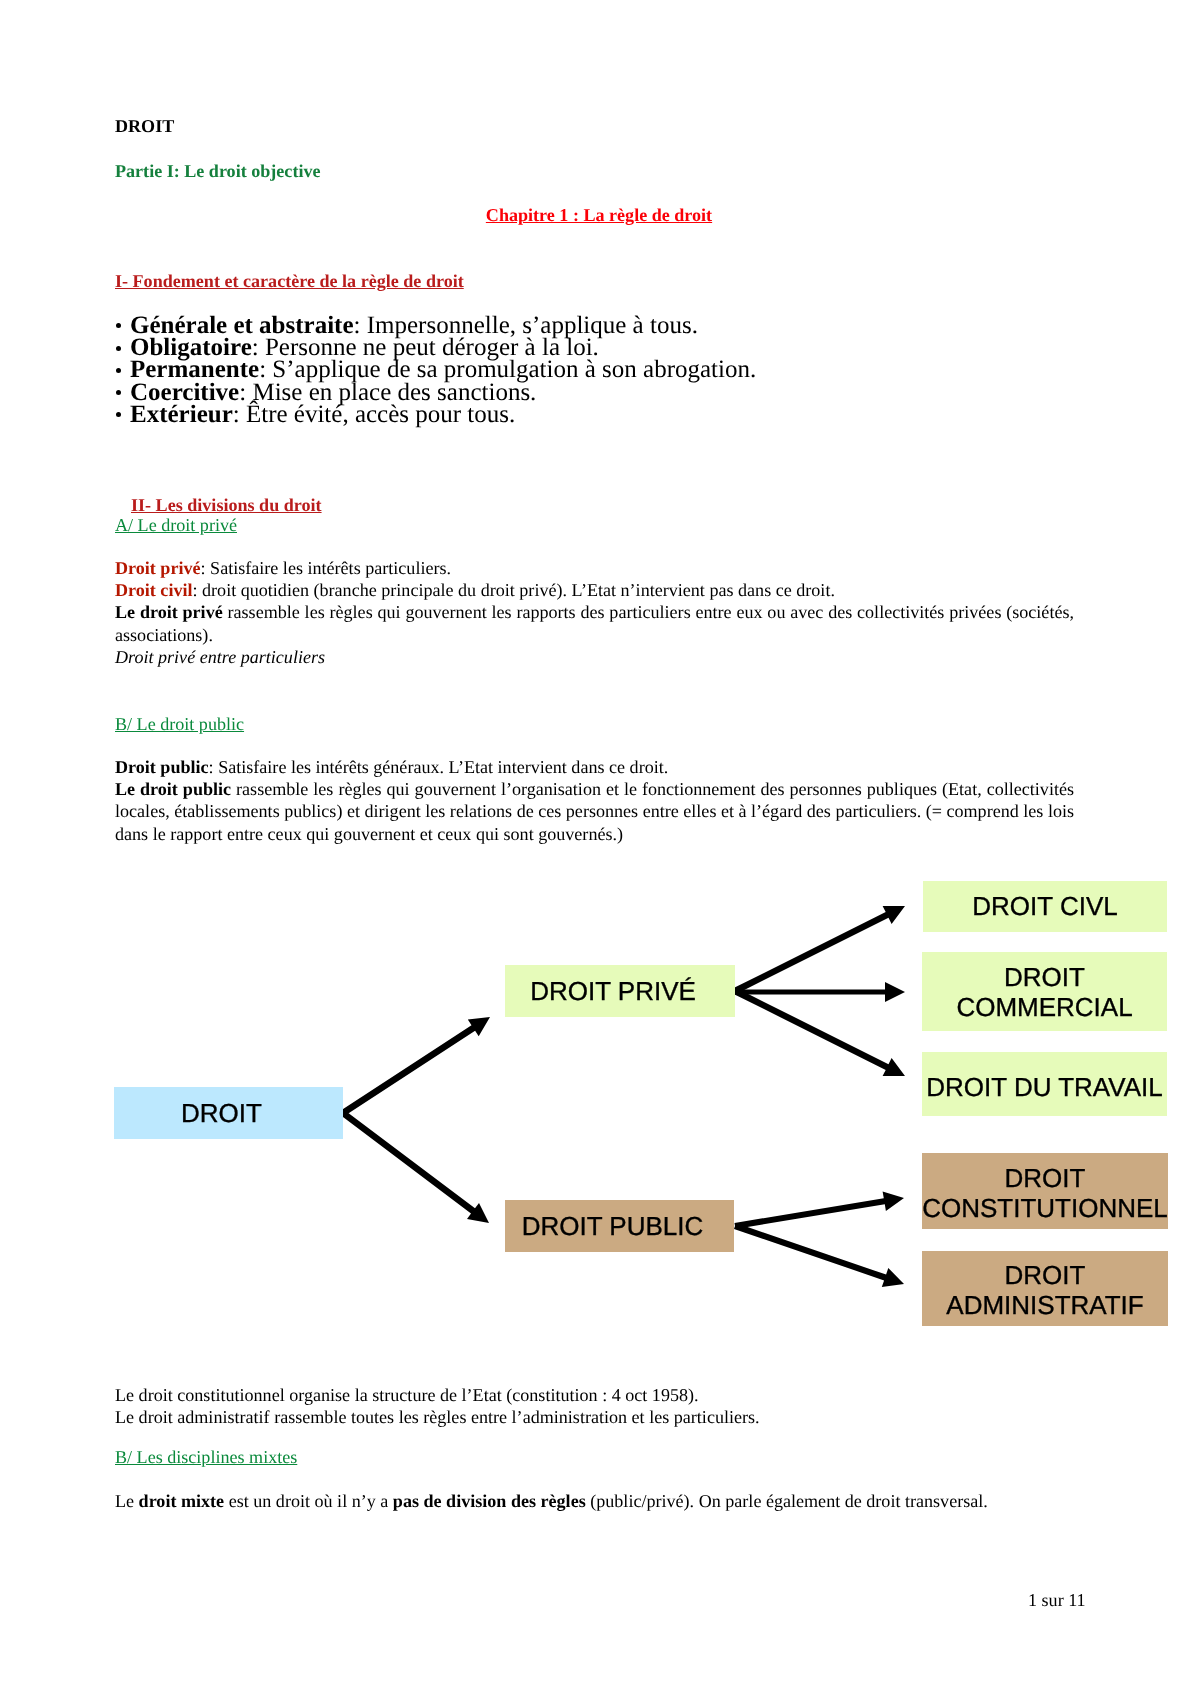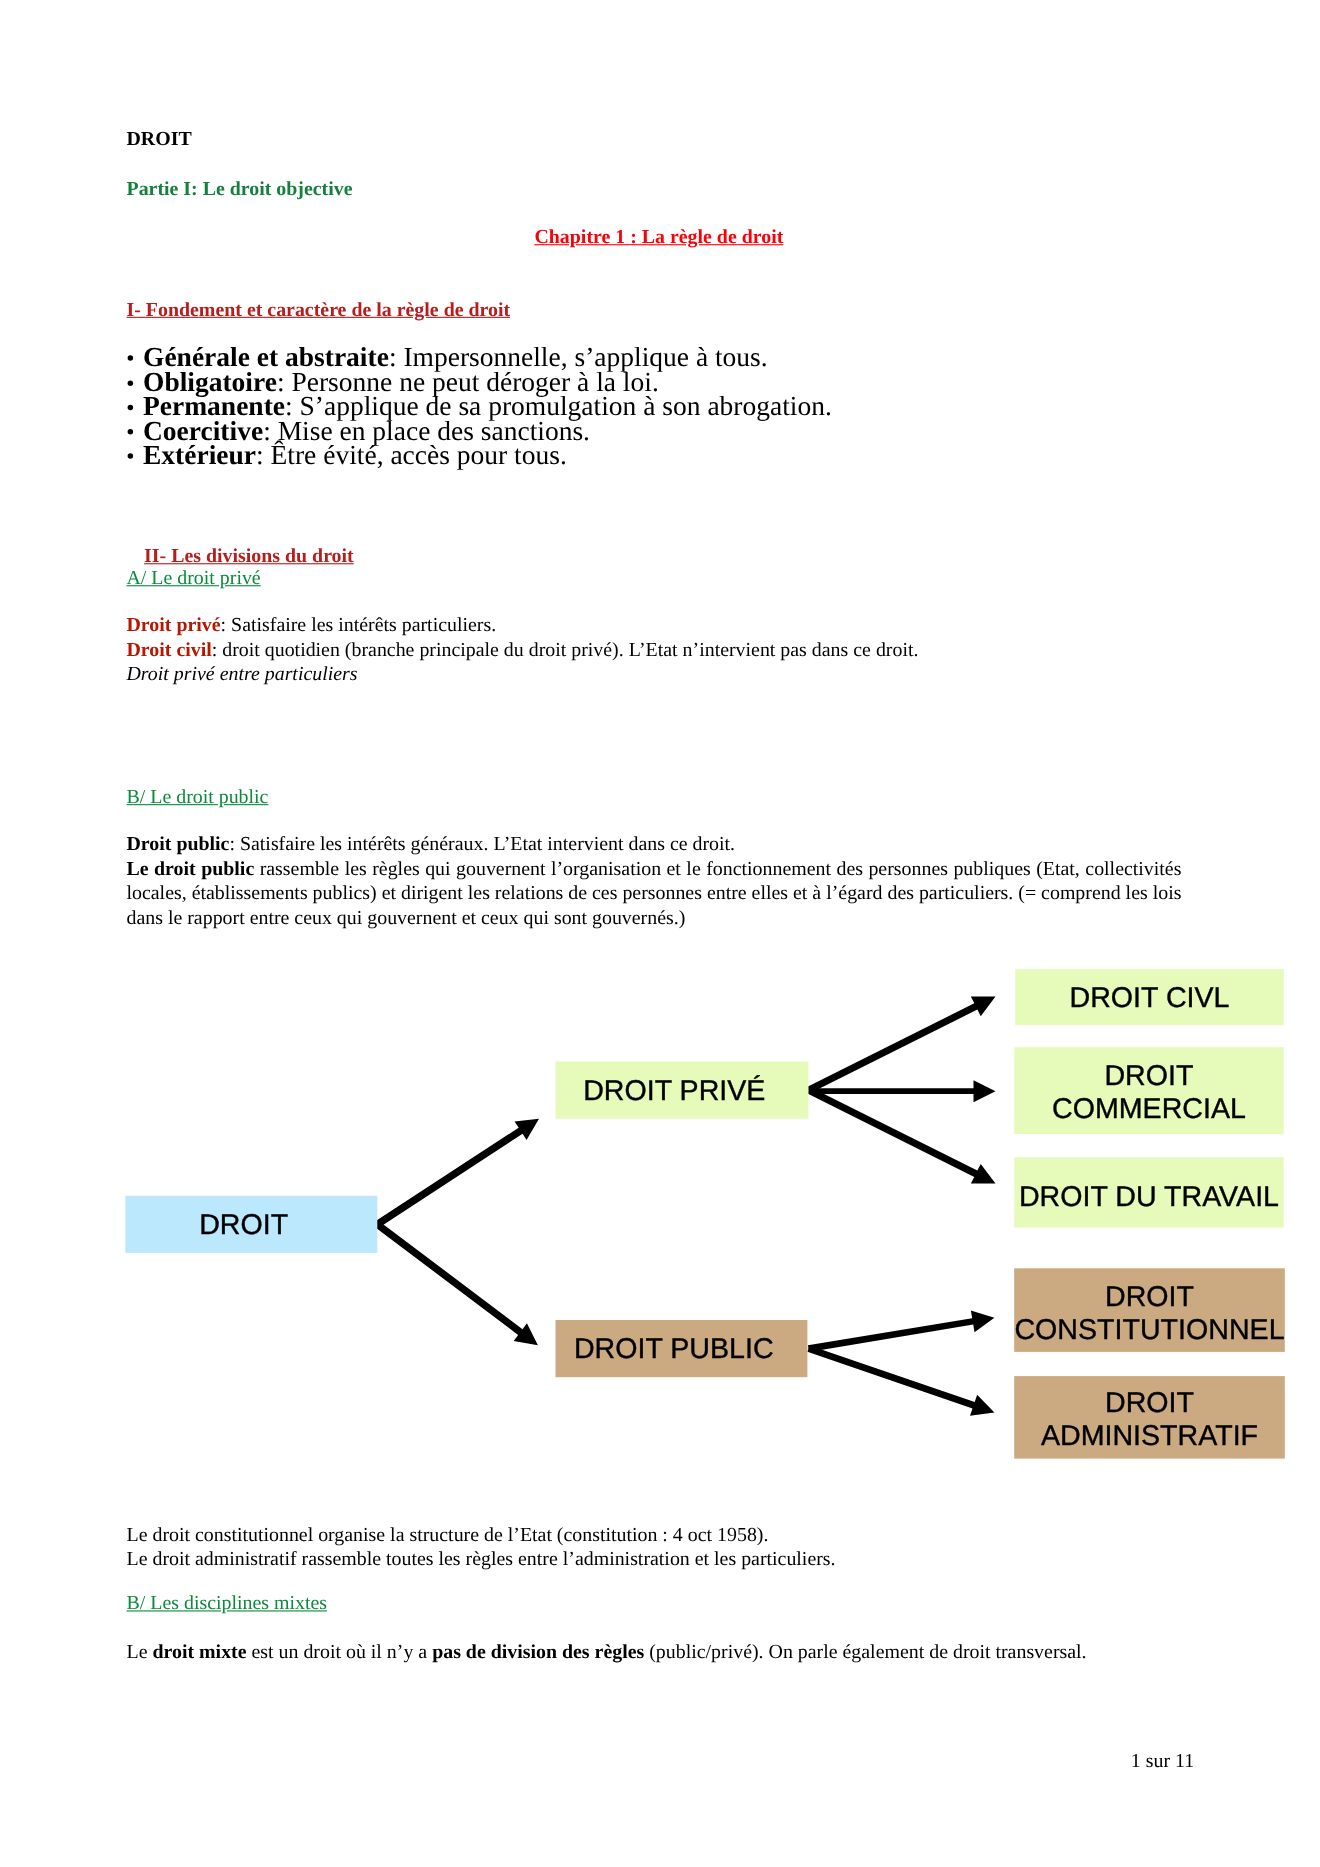--- a/index.html
+++ b/index.html
@@ -53,20 +53,21 @@
 <li><b>Obligatoire</b><span>: Personne ne peut déroger à la loi.</span></li>
 <li><b>Permanente</b><span>: S’applique de sa promulgation à son abrogation.</span></li>
 <li><b>Coercitive</b><span>: Mise en place des sanctions.</span></li>
 <li><b>Extérieur</b><span>: Être évité, accès pour tous.</span></li>
 </ul>
 <div class="h-sec" style="position:absolute;left:16px;top:471px;margin-top:24px;"><span>II- Les divisions du droit</span></div>
 <div class="h-sub" style="position:absolute;left:0;top:515px;"><span>A/ Le droit privé</span></div>
 <div class="t" style="position:absolute;left:0;top:557px;width:960px;">
         <p><b class="red-dark">Droit privé</b><span>: Satisfaire les intérêts particuliers.</span></p>
         <p><b class="red-dark">Droit civil</b><span>: droit quotidien (branche principale du droit privé). L’Etat n’intervient pas dans ce droit.</span></p>
+        <p style="text-align:justify;width:959px;"><b>Le droit privé</b><span> rassemble les règles qui gouvernent les rapports des particuliers entre eux ou avec des collectivités privées (sociétés, associations).</span></p>
         <p><i>Droit privé entre particuliers</i></p>
       </div>
 <div class="h-sub" style="position:absolute;left:0;top:714px;"><span>B/ Le droit public</span></div>
 <div class="t" style="position:absolute;left:0;top:756px;width:960px;">
         <p><b>Droit public</b><span>: Satisfaire les intérêts généraux. L’Etat intervient dans ce droit.</span></p>
         <p style="text-align:justify;width:959px;"><b>Le droit public</b><span> rassemble les règles qui gouvernent l’organisation et le fonctionnement des personnes publiques (Etat, collectivités locales, établissements publics) et dirigent les relations de ces personnes entre elles et à l’égard des particuliers. (= comprend les lois dans le rapport entre ceux qui gouvernent et ceux qui sont gouvernés.)</span></p>
       </div>
 <div class="t" style="position:absolute;left:0;top:1356px;width:960px;margin-top:28px;">
         <p>Le droit constitutionnel organise la structure de l’Etat (constitution : 4 oct 1958).</p>
         <p>Le droit administratif rassemble toutes les règles entre l’administration et les particuliers.</p>

